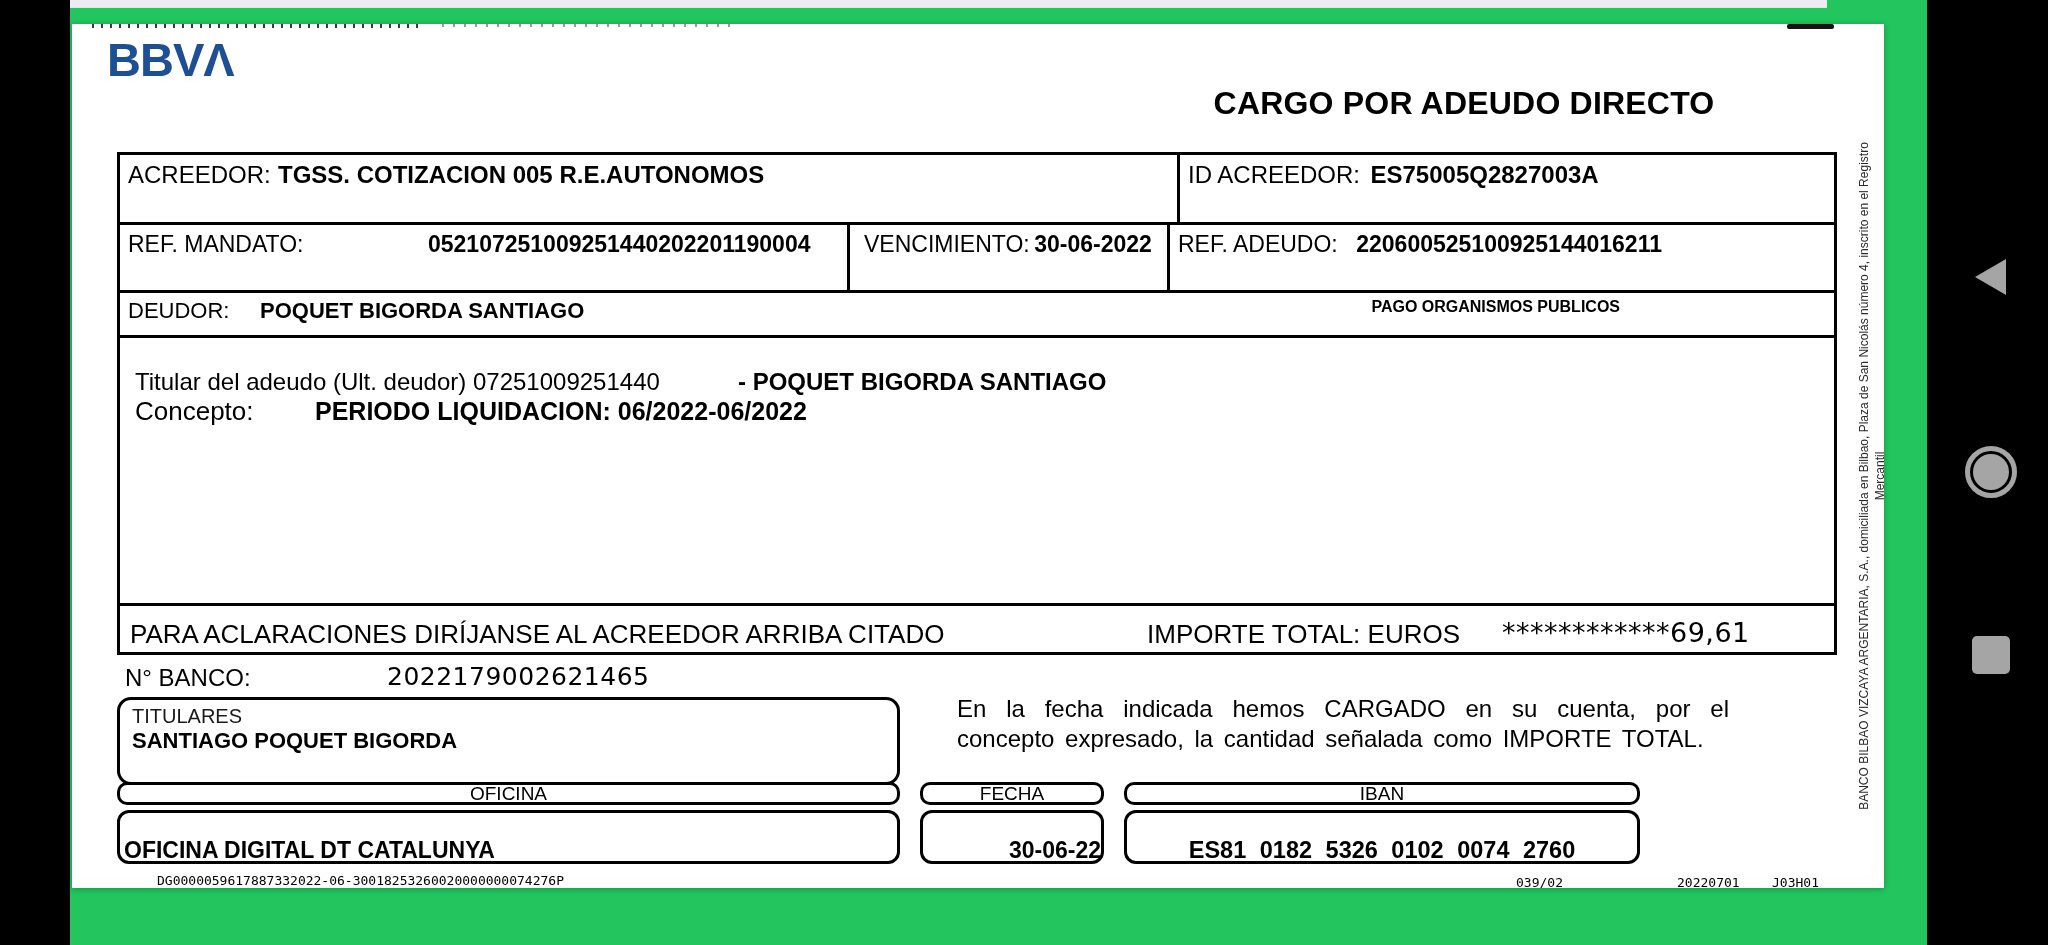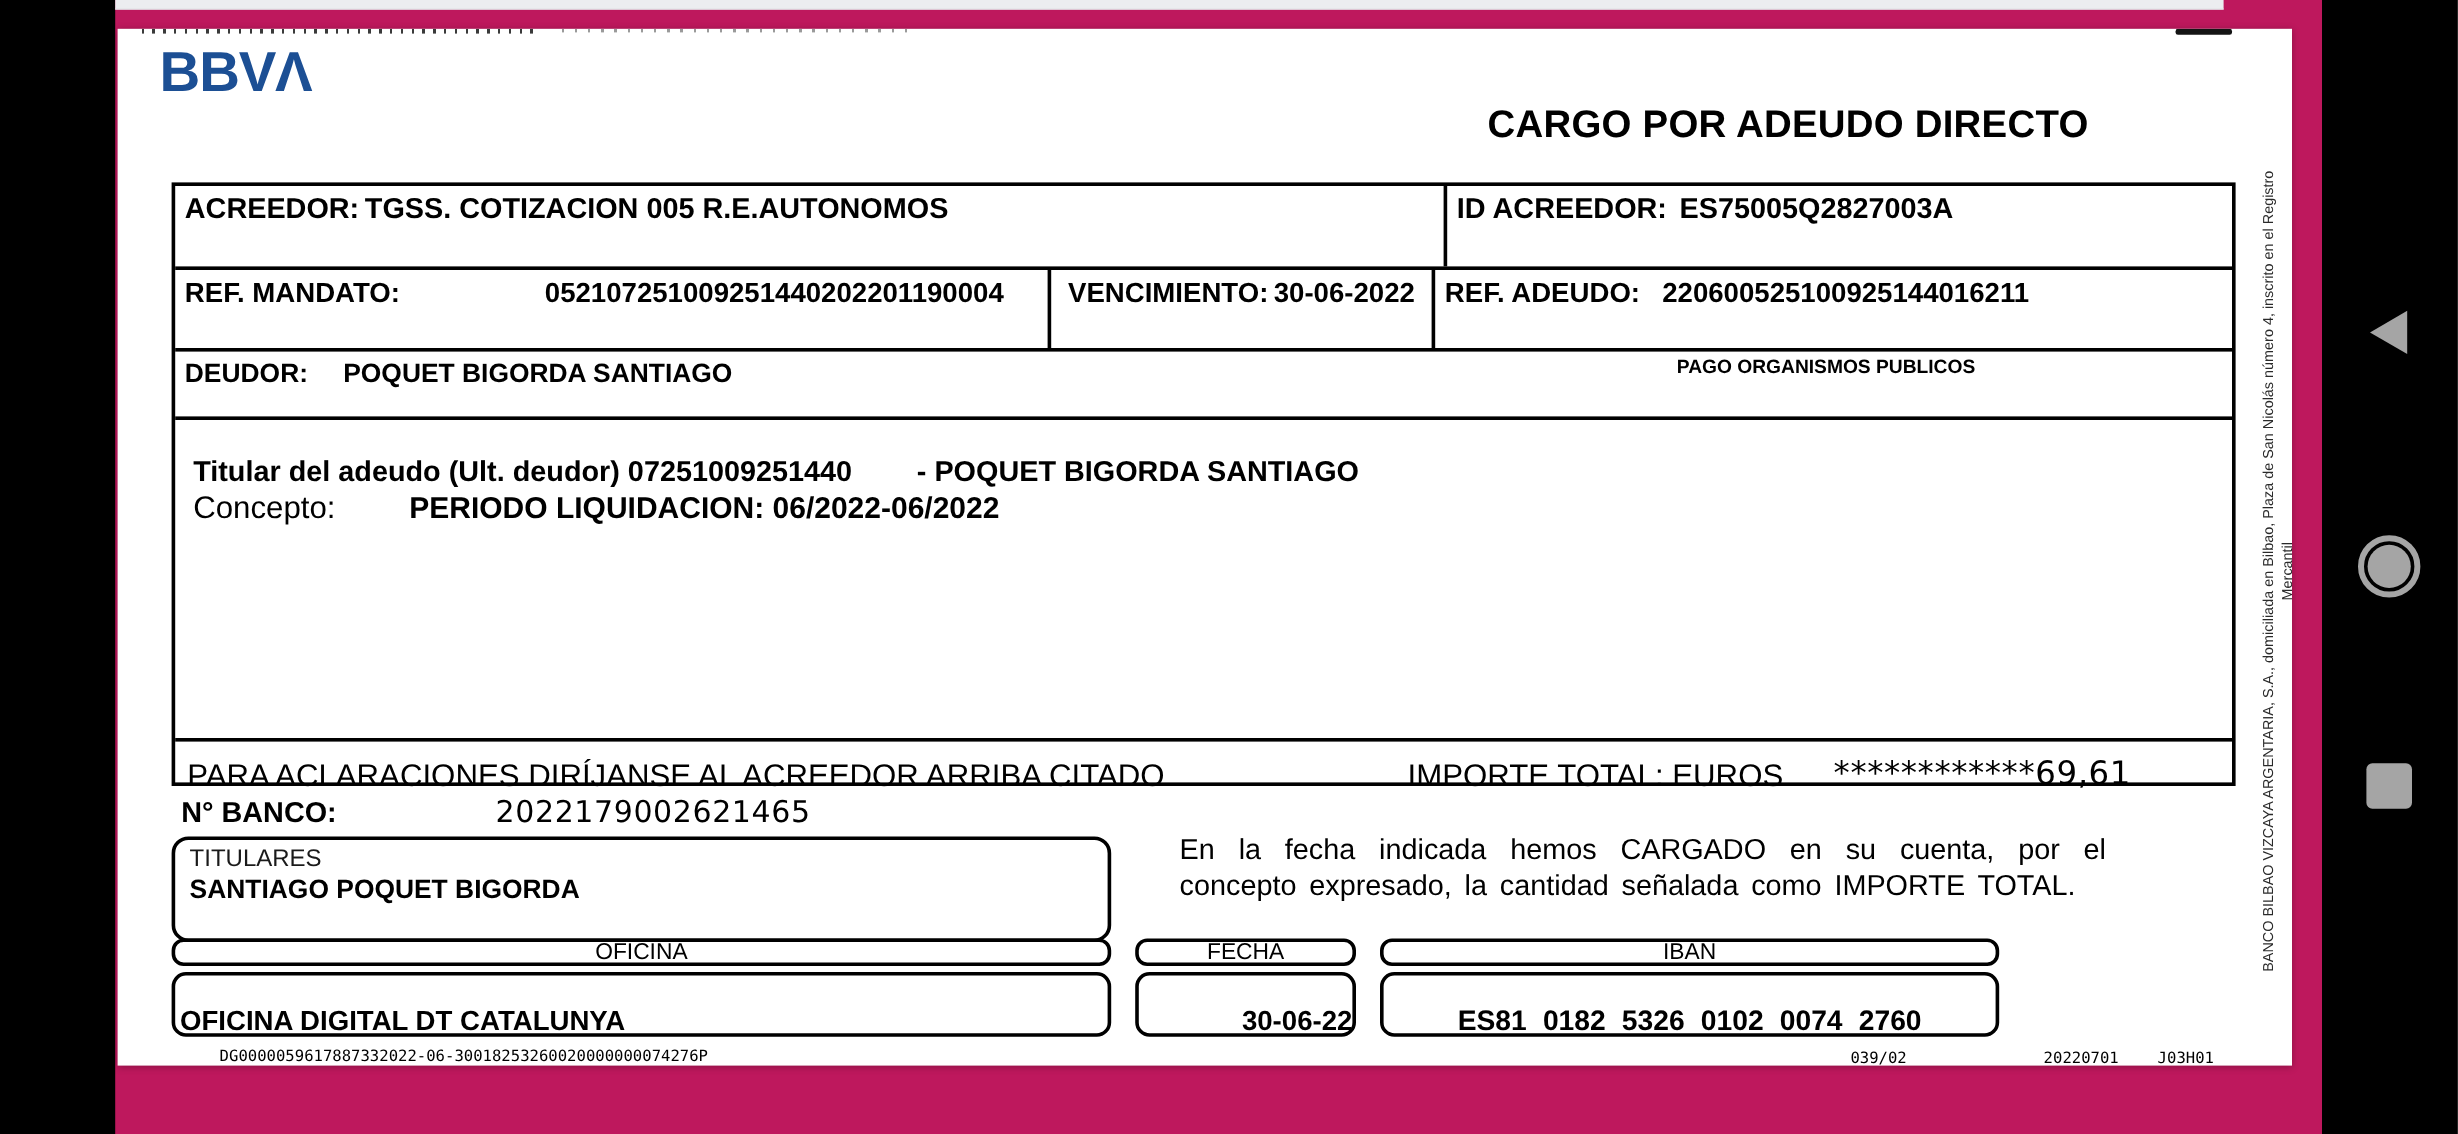--- a/index.html
+++ b/index.html
@@ -11,40 +11,40 @@
   .bar.left{left:0;width:78px}
   .bar.right{left:1935px;width:113px}
   
   .nav-back-tri{width:0;height:0;border-top:18px solid transparent;border-bottom:18px solid transparent;
                 border-right:31px solid #a5a5a5}
   .nav-home-ring{width:42px;height:42px;border:5px solid #a5a5a5;border-radius:50%;position:relative}
   .nav-home-ring::after{content:"";position:absolute;left:3px;top:3px;width:36px;height:36px;
                 border-radius:50%;background:#a5a5a5}
   .nav-recents-sq{width:38px;height:38px;background:#a5a5a5;border-radius:5px}
   
-  .viewer{position:absolute;left:96px;top:0;width:1857px;height:945px;background:#be185d}
+  .viewer{position:absolute;left:70px;top:0;width:1857px;height:945px;background:#22c55e}
   .top-strip{position:absolute;left:0;top:0;width:1757px;height:7px;background:#ecedf0;border-bottom:1px solid #e1e3e7}
   .page{position:absolute;left:2px;top:24px;width:1812px;height:864px;background:#fff;
         box-shadow:0 1px 6px rgba(0,0,0,.28);overflow:hidden}
   .perf{background:repeating-linear-gradient(90deg,#3a3a3a 0 2px,transparent 2px 9px)}
   .perf2{background:repeating-linear-gradient(90deg,#9a9a9a 0 2px,transparent 2px 11px)}
   .minbar{background:#141414;border-radius:2px}
   .logo{font-size:47px;font-weight:700;letter-spacing:-1px;color:#1c4f94}
   .doc-title{font-size:32px;font-weight:700;text-align:center;letter-spacing:.2px}
   
   .tbl{left:45px;top:128px;width:1720px;height:503px;border:3px solid #000;box-sizing:border-box;
        display:flex;flex-direction:column}
   .trow{display:flex;box-sizing:border-box}
   .b-bot{border-bottom:3px solid #000}
   .cell{box-sizing:border-box;padding:6px 0 0 8px}
   .b-right{border-right:3px solid #000}
-  .lab{font-weight:700;font-size:24px}
+  .lab{font-weight:400;font-size:24px}
   .val{font-weight:700;font-size:24px}
   .f23 .lab,.f23 .val{font-size:23px}
-  .row-deudor{font-size:22px;position:relative;padding:5px 0 12px 8px}
+  .row-deudor{font-size:22px;position:relative;padding:5px 0 0 8px}
   .row-body{position:relative}
   .row-importe{position:relative}
   .txt26{font-size:26px}
   .amount{font-family:"DejaVu Sans",sans-serif;font-size:27px;letter-spacing:.5px}
   .num-dejavu{font-family:"DejaVu Sans",sans-serif;font-size:25px;letter-spacing:.5px}
   .round-box{border:3px solid #000;border-radius:14px;box-sizing:border-box}
   .hdr-box{border:3px solid #000;border-radius:10px;box-sizing:border-box;display:flex;
            align-items:center;justify-content:center;font-size:19px}
   .val-box{border:3px solid #000;border-radius:12px;box-sizing:border-box}
   .note{font-size:24px;line-height:29.5px;text-align:justify;word-spacing:4px}

